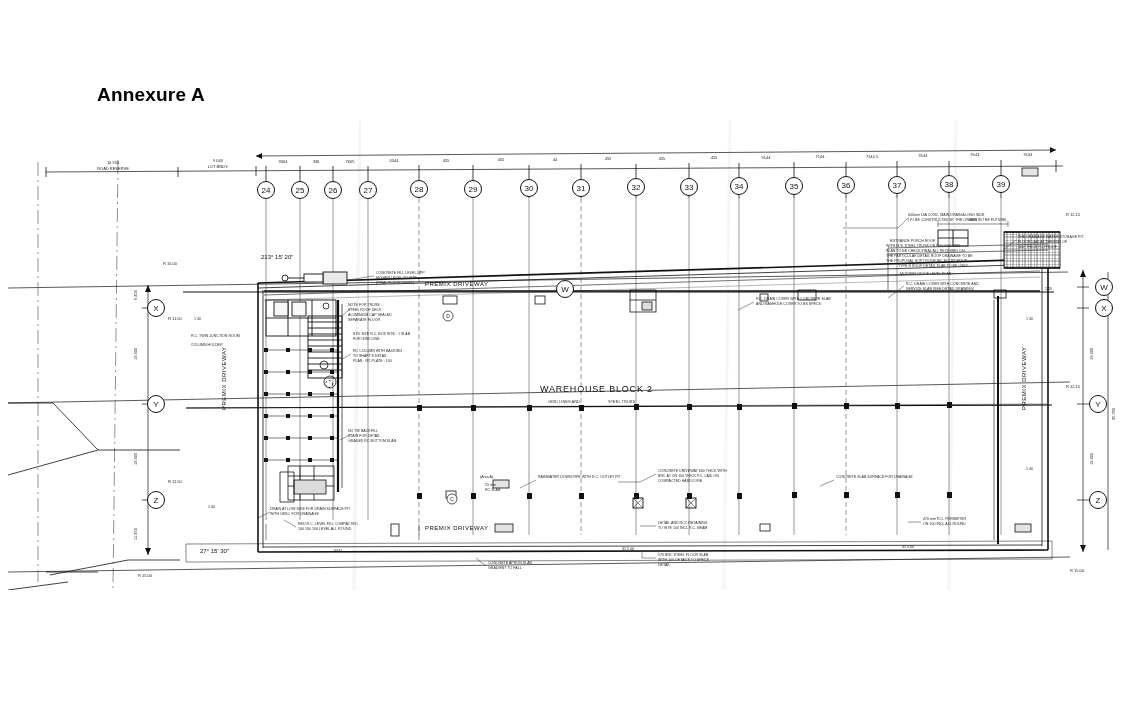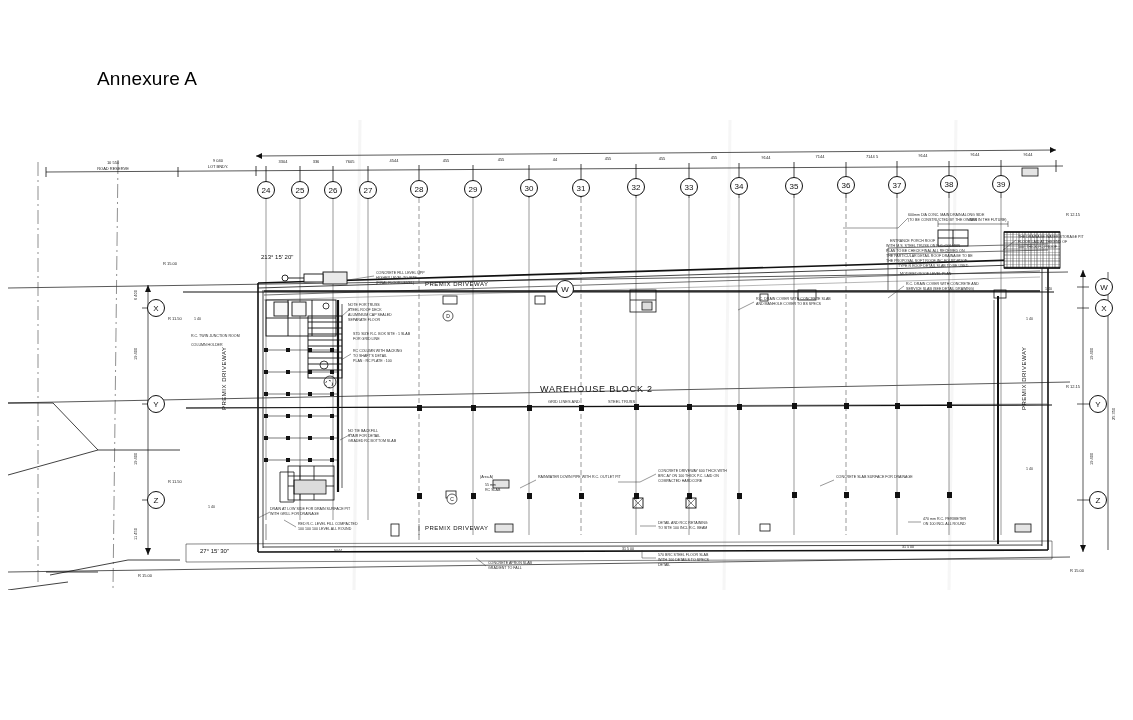--- a/index.html
+++ b/index.html
@@ -10,23 +10,23 @@
   body {
     width: 1133px; height: 720px;
     position: relative;
     font-family: "Liberation Sans", sans-serif;
     overflow: hidden;
   }
 
   
   #annexure-title {
     position: absolute;
-    left: 97px; top: 68px;
+    left: 97px; top: 84px;
     font-size: 19px;
-    font-weight: normal;
+    font-weight: bold;
     color: #000;
     letter-spacing: 0.2px;
   }
 
   
   #plan-canvas {
     position: absolute;
     left: 8px; top: 120px;
     width: 1133px; height: 470px;
   }

